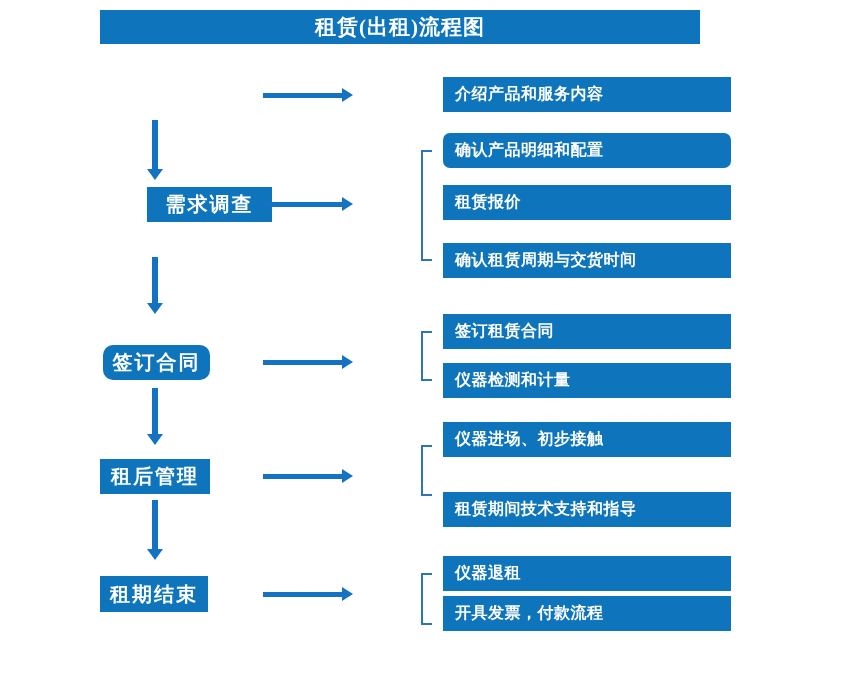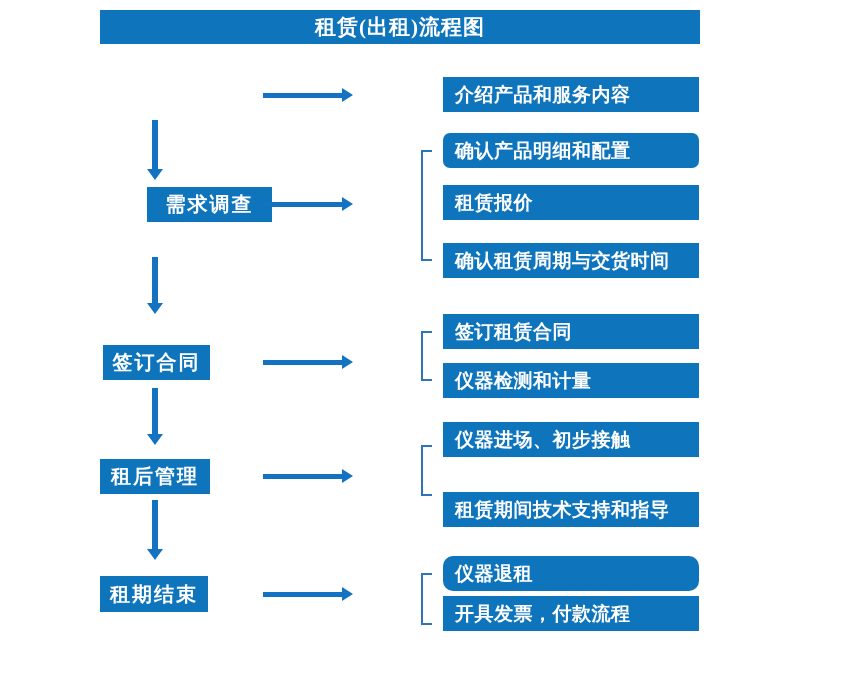--- a/index.html
+++ b/index.html
@@ -22,24 +22,24 @@
   }
   .step-box {
     position: absolute;
     background: var(--box-blue, #0e74bc);
     color: var(--text-white, #ffffff);
     font-size: 20px; font-weight: bold; letter-spacing: 2px;
     display: flex; align-items: center; justify-content: center;
     white-space: nowrap;
   }
   .detail-box {
-    position: absolute; left: 443px; width: 256px; height: 35px;
+    position: absolute; left: 443px; width: 288px; height: 35px;
     background: var(--box-blue, #0e74bc);
     color: var(--text-white, #ffffff);
-    font-size: 19px; font-weight: bold; letter-spacing: 0.5px;
+    font-size: 16px; font-weight: bold; letter-spacing: 0.5px;
     display: flex; align-items: center; padding-left: 12px;
     white-space: nowrap;
   }
   .varrow { position: absolute; left: 147px; width: 16px; }
   .varrow .shaft {
     position: absolute; left: 5px; top: 0; bottom: 9px; width: 6px;
     background: var(--arrow-blue, #1372c2);
   }
   .varrow .head {
     position: absolute; bottom: 0; left: 0; width: 0; height: 0;
@@ -66,21 +66,21 @@
 </head>
 <body>
 
 <div class="canvas">
 
   <div class="title-bar">
     <span>租赁(出租)流程图</span>
   </div>
 
   <div class="step-box" style="left:103px; top:187px; width:125px; height:35px;margin-left:44px;">需求调查</div>
-  <div class="step-box" style="left:103px; top:345px; width:107px; height:35px;">签订合同</div>
+  <div class="step-box" style="left:103px; top:345px; width:107px; height:35px;border-radius:10px;">签订合同</div>
   <div class="step-box" style="left:100px; top:459px; width:110px; height:35px;">租后管理</div>
   <div class="step-box" style="left:100px; top:576px; width:108px; height:36px;text-align:center;">租期结束</div>
 
   <div class="varrow" style="top:120px; height:60px;">
     <div class="shaft"></div>
     <div class="head"></div>
   </div>
   <div class="varrow" style="top:257px; height:57px;">
     <div class="shaft"></div>
     <div class="head"></div>
@@ -121,16 +121,16 @@
   <div class="bracket" style="top:573px; height:52px;"></div>
 
   <div class="detail-box" style="top:77px;">介绍产品和服务内容</div>
   <div class="detail-box" style="top:133px;border-radius:7px;">确认产品明细和配置</div>
   <div class="detail-box" style="top:185px;">租赁报价</div>
   <div class="detail-box" style="top:243px;">确认租赁周期与交货时间</div>
   <div class="detail-box" style="top:314px;">签订租赁合同</div>
   <div class="detail-box" style="top:363px;">仪器检测和计量</div>
   <div class="detail-box" style="top:422px;">仪器进场、初步接触</div>
   <div class="detail-box" style="top:492px;">租赁期间技术支持和指导</div>
-  <div class="detail-box" style="top:556px;border-radius:10px;">仪器退租</div>
+  <div class="detail-box" style="top:556px;">仪器退租</div>
   <div class="detail-box" style="top:596px;">开具发票，付款流程</div>
 
 </div>
 
 </body></html>

